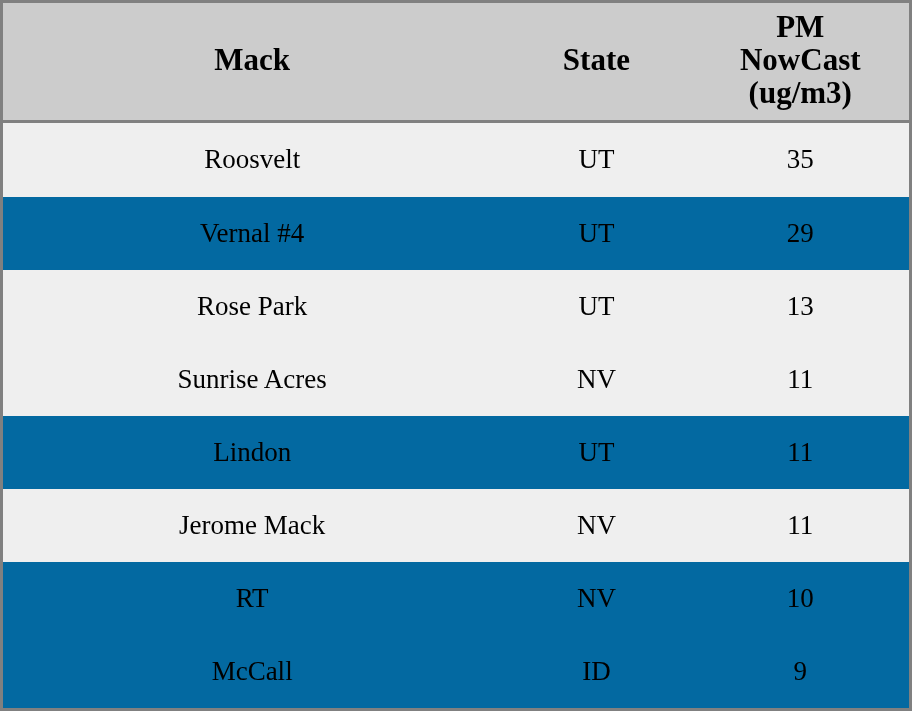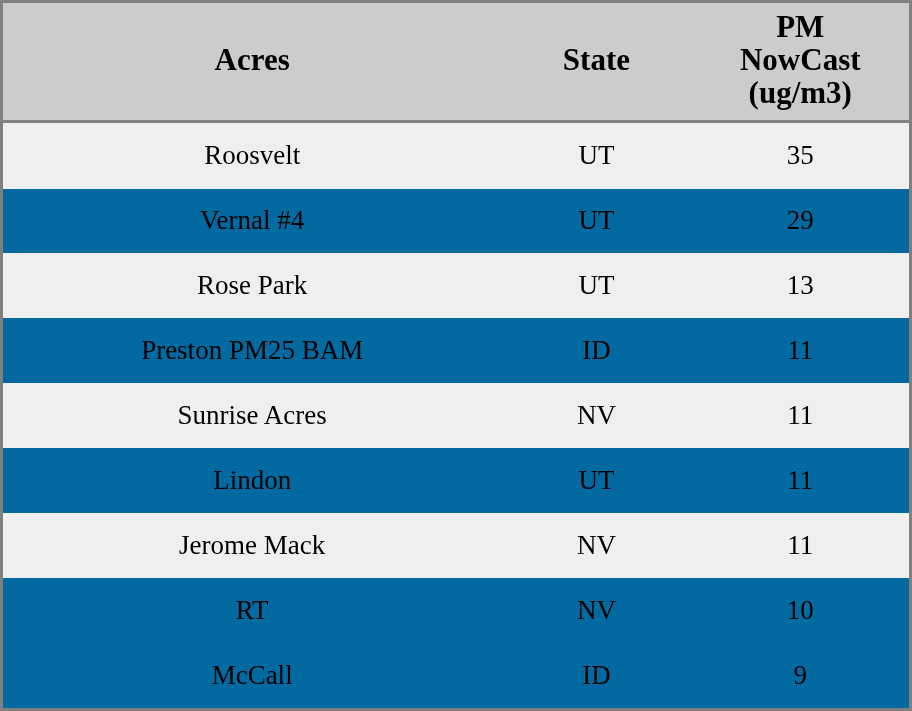--- a/index.html
+++ b/index.html
@@ -67,21 +67,21 @@
 <div class="table-frame">
   <table class="aq-table">
     <colgroup>
       <col class="c-site">
       <col class="c-state">
       <col class="c-value">
     </colgroup>
     <thead>
       <tr>
         <th>
-          <span class="hdr-line">Acres</span>
+          <span class="hdr-line">Mack</span>
         </th>
         <th>
           <span class="hdr-line">State</span>
         </th>
         <th>
           <span class="hdr-line">PM</span>
           <span class="hdr-line">NowCast</span>
           <span class="hdr-line">(ug/m3)</span>
         </th>
       </tr>
@@ -94,25 +94,20 @@
       </tr>
       <tr class="even-row">
         <td>Vernal #4</td>
         <td>UT</td>
         <td>29</td>
       </tr>
       <tr class="odd-row">
         <td>Rose Park</td>
         <td>UT</td>
         <td>13</td>
-      </tr>
-      <tr class="even-row">
-        <td>Preston PM25 BAM</td>
-        <td>ID</td>
-        <td>11</td>
       </tr>
       <tr class="odd-row">
         <td>Sunrise Acres</td>
         <td>NV</td>
         <td>11</td>
       </tr>
       <tr class="even-row">
         <td>Lindon</td>
         <td>UT</td>
         <td>11</td>

